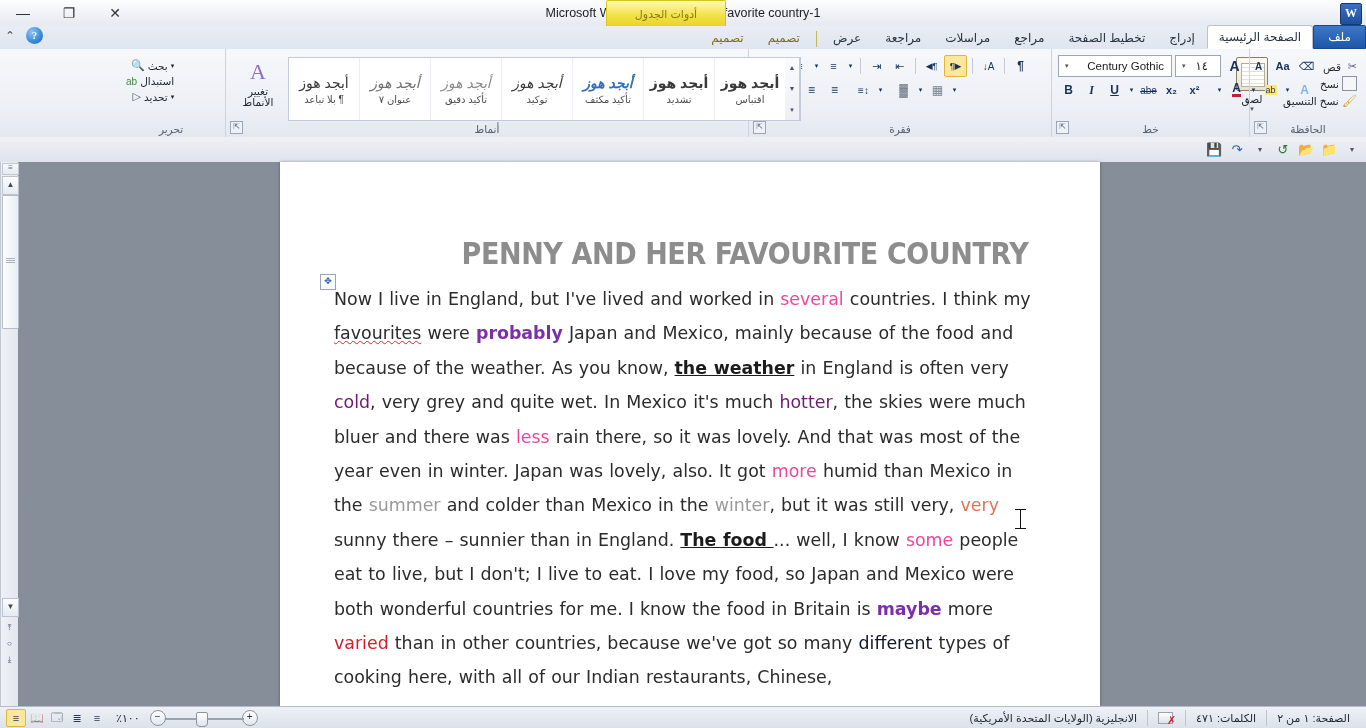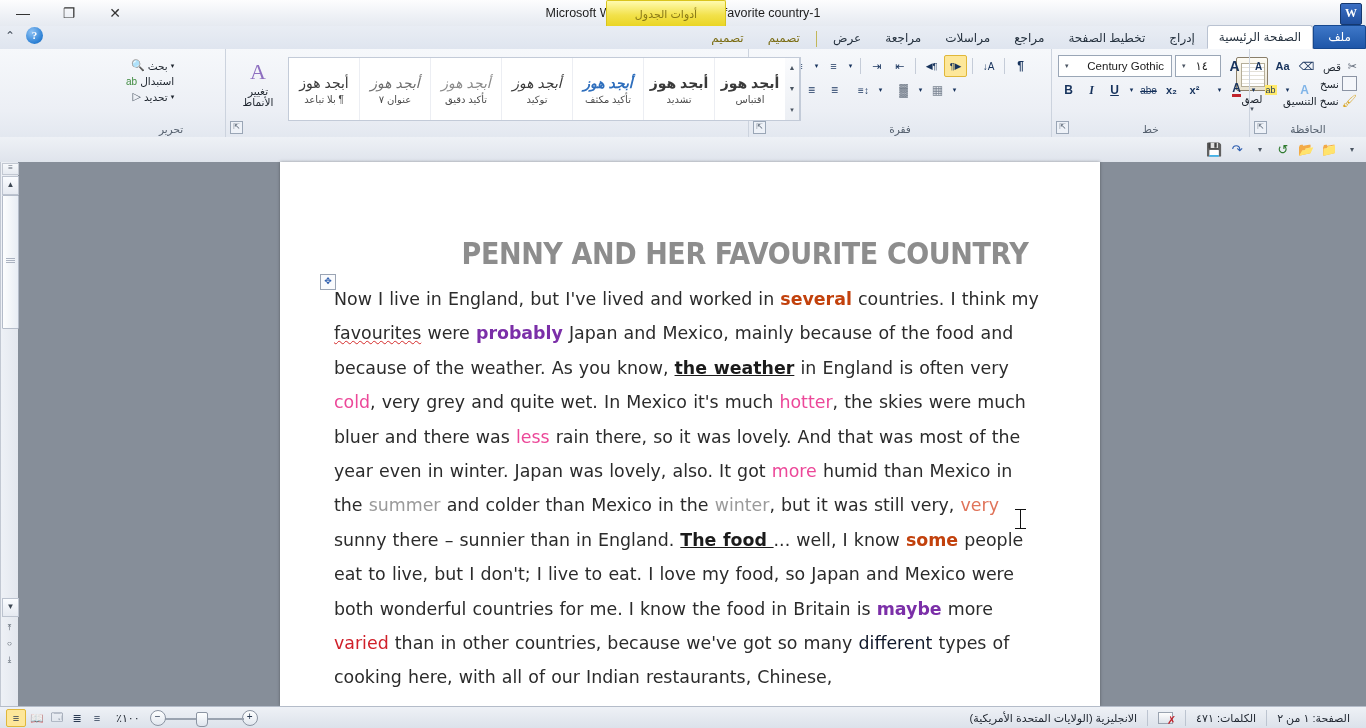--- a/index.html
+++ b/index.html
@@ -179,24 +179,24 @@
     line-height:12px;text-align:center;
   }
 
   .body-text{
     position:absolute;left:54px;top:120px;width:712px;
     direction:ltr;text-align:left;
     font-family:"DejaVu Sans","Liberation Sans",sans-serif;
     font-size:17.4px;line-height:34.4px;color:#2b2b2b;
     word-spacing:0.6px;
   }
-  .b-blue{color:#c2410c;font-weight:bold;}
+  .b-blue{color:#ec4899;font-weight:normal;}
   .b-purple{color:#7b2fa8;font-weight:bold;}
   .b-under{font-weight:bold;text-decoration:underline;color:#1b1b1b;}
-  .c-gold{color:#ec4899;}
+  .c-gold{color:#701a75;}
   .c-olive{color:#ec4899;}
   .c-grey{color:#9a9a9a;}
   .c-salmon{color:#e0745a;}
   .c-red{color:#d0202a;}
   .c-redorange{color:#0f172a;}
   .spell{
     text-decoration:underline;
     text-decoration-style:wavy;
     text-decoration-color:#d42a2a;
     text-decoration-thickness:1px;
@@ -538,20 +538,21 @@
               <span class="gsample">أبجد هوز</span>
               <span class="gname">¶ بلا تباعد</span>
             </div>
           </div>
           <div class="bigbtn" style="margin-right:4px;width:52px">
             <span class="ic" style="font-size:22px;color:#8e6fc0;font-family:'Liberation Serif',serif;">A</span>
             <span style="text-align:center;line-height:11px;margin-top:1px;">تغيير الأنماط</span>
           </div>
         </div>
         <div class="dlg-launcher">⇱</div>
+        <div class="rgroup-label">أنماط</div>
       </div>
 
       <div class="rgroup" style="width:96px">
         <div class="rgroup-body" style="padding-top:8px;justify-content:flex-end;">
           <div class="smallrow">
             <div class="smallbtn">
               <span style="font-size:7px">▾</span>
               <span>بحث</span>
               <span style="color:#4c5a8c;font-size:11px;">🔍</span>
             </div>

